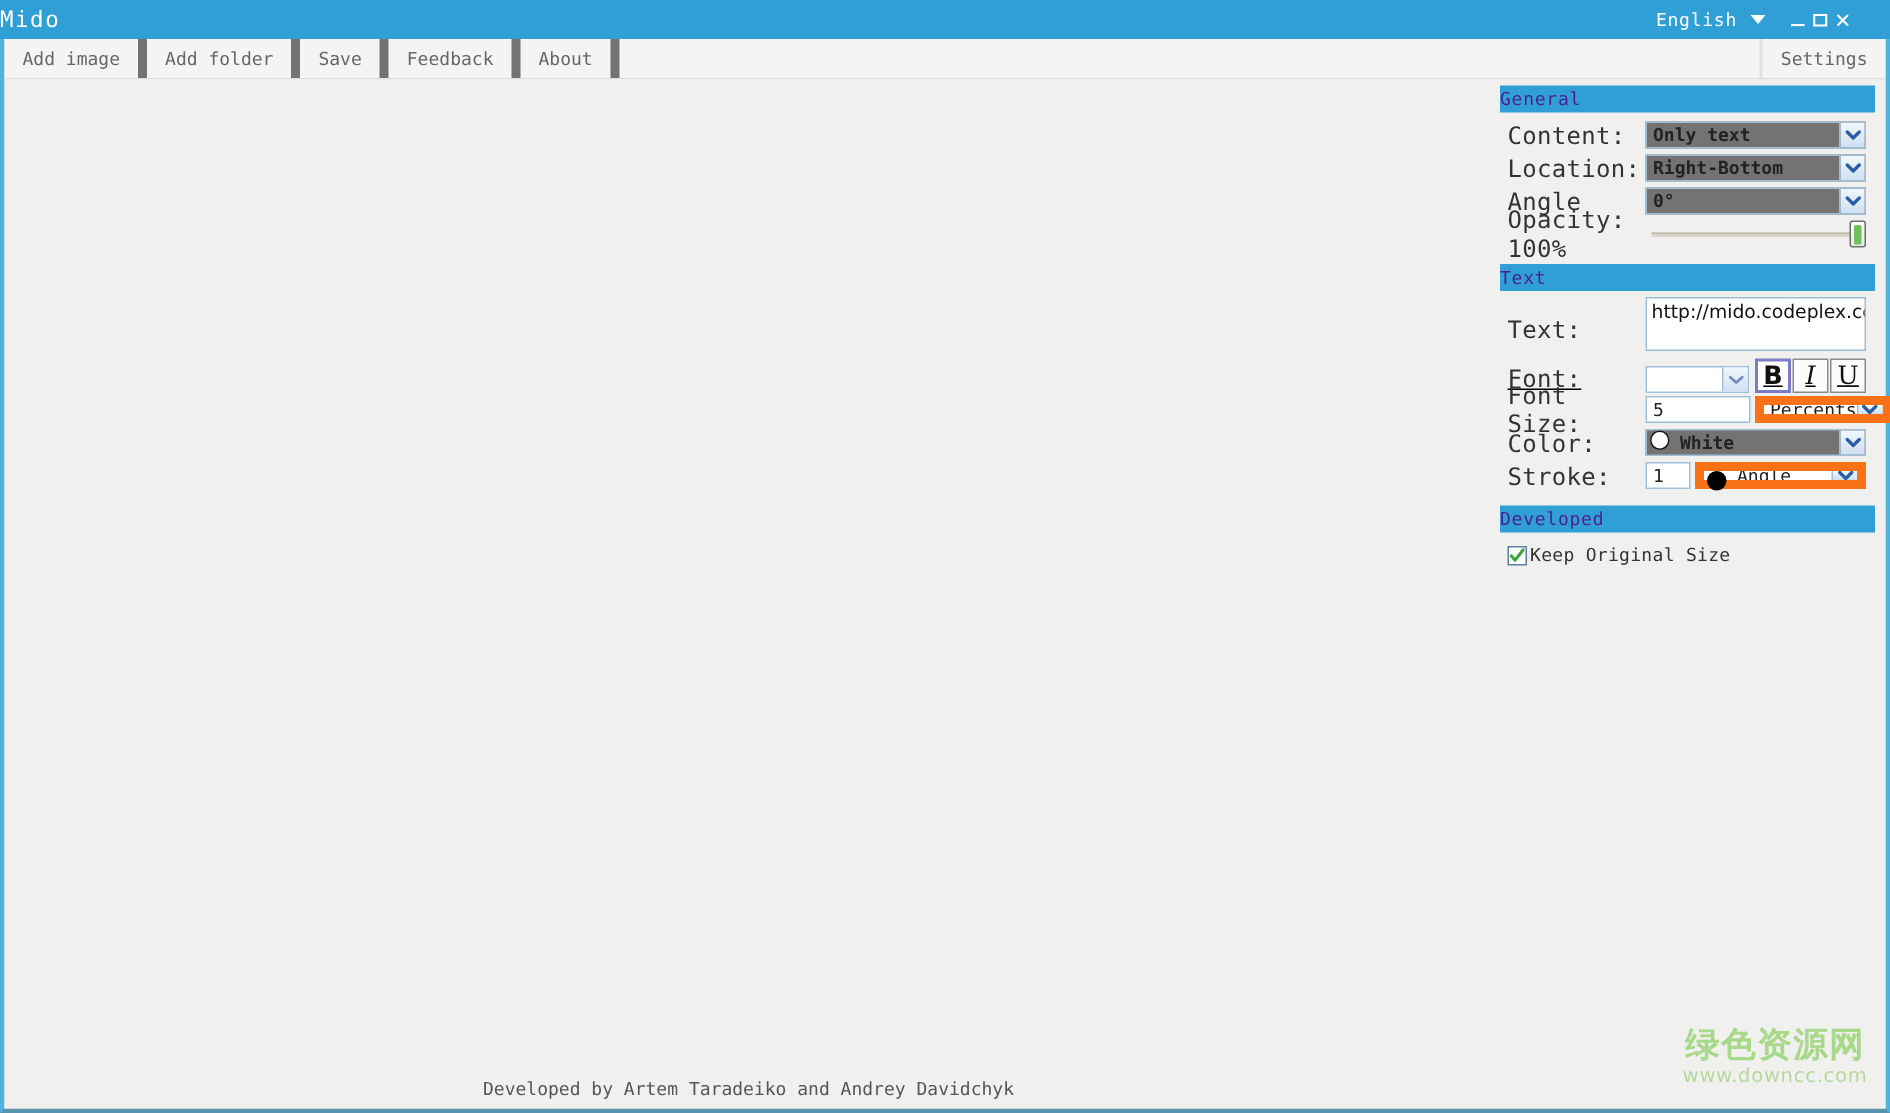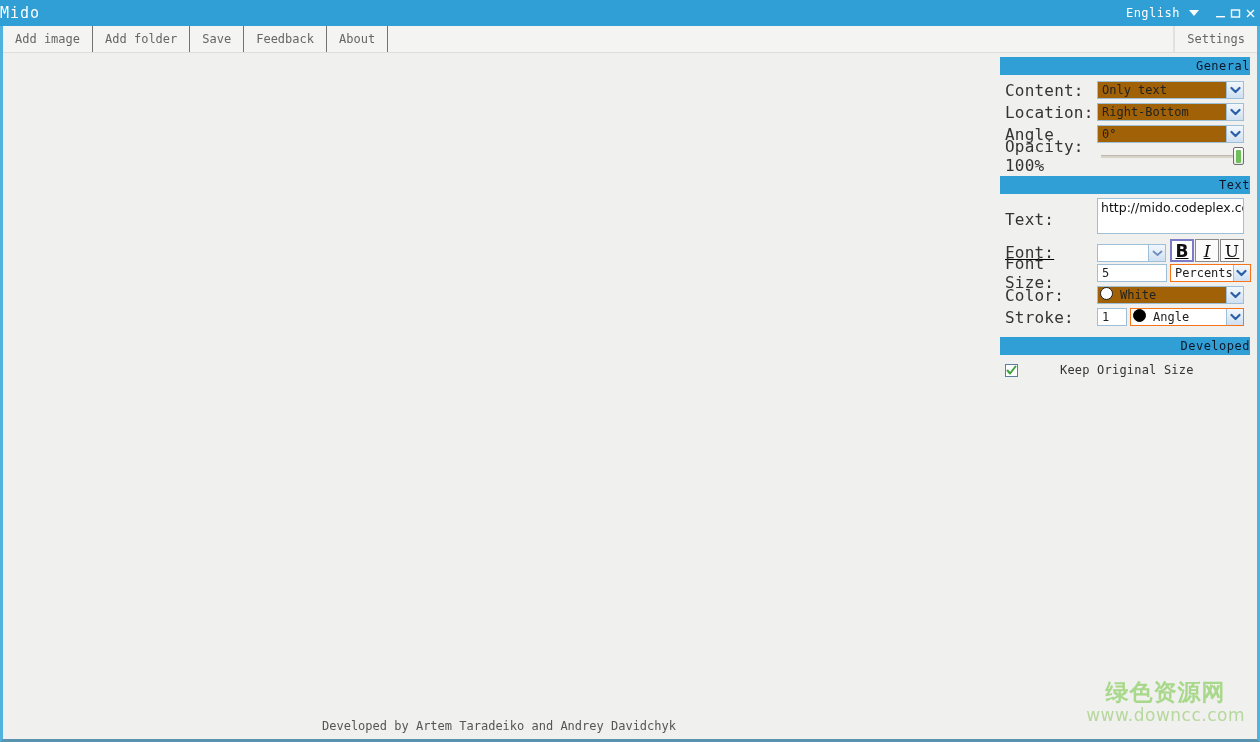--- a/index.html
+++ b/index.html
@@ -23,21 +23,21 @@
     position: absolute; top: 0; left: -3px; right: -3px; height: 26px;
     background: #2f9fd5;
     display: flex; align-items: center;
   }
   .title-text {
     color: #ffffff; font-size: 15px; 
     letter-spacing: 1px;
   }
   .titlebar-right {
     margin-left: auto; display: flex; align-items: center;
-    color: #ffffff; font-size: 12px; padding-right: 2px;
+    color: #ffffff; font-size: 12px; padding-right: 24px;
   }
   .lang-label { margin-right: 9px; letter-spacing: .5px; }
   .lang-caret {
     width: 0; height: 0;
     border-left: 5px solid transparent; border-right: 5px solid transparent;
     border-top: 6px solid #ffffff;
     margin-right: 14px; cursor: pointer;
   }
   .wbtn {
     width: 15px; height: 20px; color: #ffffff; font-size: 12px;
@@ -49,21 +49,21 @@
   
   .menubar {
     position: absolute; top: 26px; left: 0; right: 0; height: 27px;
     background: #f4f4f2;
     border-bottom: 1px solid #dedede;
     display: flex; align-items: stretch;
   }
   .menu-item {
     display: flex; align-items: center; padding: 0 12px;
     font-size: 12px; color: #666666;
-    border-right: 1px solid #737373;
+    border-right: 6px solid #737373;
     cursor: pointer; white-space: nowrap;
   }
   .menu-spacer { flex: 1; border-right: 1px solid #e2e2e2; }
   .menu-item.right { border-right: none; border-left: 1px solid #e2e2e2; }
 
   
   .canvas {
     position: absolute; top: 53px; left: 0; right: 0; bottom: 0;
     background: #f0f0ee;
   }
@@ -76,49 +76,49 @@
     position: absolute; right: 12px; bottom: 14px;
     text-align: center; pointer-events: none;
   }
   .wm-cn {
     font-family: "DejaVu Sans", sans-serif;
     font-size: 23px; font-weight: bold; color: #a8d88a;
     letter-spacing: 1px; line-height: 1.1;
   }
   .wm-en {
     font-family: "DejaVu Sans", sans-serif;
-    font-size: 17px; color: #b6d89c; letter-spacing: .5px;
+    font-size: 13px; color: #b6d89c; letter-spacing: .5px;
   }
 
   
   .sidepanel {
     position: absolute; top: 57px; right: 7px; width: 250px;
   }
   .panel-header {
-    background: #2f9fd5; color: #0f172a; font-size: 12px;
-    text-align: right; height: 18px; line-height: 18px;
+    background: #2f9fd5; color: #4c1d95; font-size: 12px;
+    text-align: left; height: 18px; line-height: 18px;
     letter-spacing: .5px;
   }
   .panel-body { padding: 4px 0 2px 0; }
 
   .row {
     display: flex; align-items: center;
     height: 22px; margin-bottom: 0px; padding: 0 6px 0 5px;
   }
   .row-tall { height: 40px; align-items: flex-start; }
   .lbl {
     font-size: 16px; color: #333333; width: 92px; flex: none;
     letter-spacing: .2px;
   }
   .lbl-tall { padding-top: 12px; }
 
   
   .ctl {
     flex: 1; height: 18px; display: flex; align-items: stretch;
-    border: 1px solid #9ebfd8; background: #a16207;
+    border: 1px solid #9ebfd8; background: #737373; font-weight: bold;
   }
   .ctl-val {
     flex: 1; font-size: 12px; color: #222222;
     display: flex; align-items: center; padding-left: 4px;
     overflow: hidden; white-space: nowrap;
   }
   .caret-btn {
     width: 17px; flex: none;
     background: linear-gradient(#f2f7fc, #cfe0f2);
     border-left: 1px solid #9ebfd8;
@@ -178,41 +178,41 @@
   
   .size-input {
     width: 70px; flex: none; height: 18px;
     border: 1px solid #9ebfd8; background: #ffffff;
     font-size: 12px; color: #222222;
     display: flex; align-items: center; padding-left: 4px;
     margin-right: 3px;
   }
   .units-ctl {
     flex: 1; height: 18px; display: flex; align-items: stretch;
-    border: 1px solid #f97316; background: #ffffff;
+    border: 6px solid #f97316; background: #ffffff;
   }
 
   
   .swatch {
     width: 13px; height: 13px; border-radius: 50%;
     border: 1.5px solid #1a1a1a; flex: none;
     margin: 0 3px 0 2px;
   }
   .swatch.white { background: #ffffff; }
   .swatch.black { background: #000000; border-color: #000000; }
   .stroke-input {
     width: 30px; flex: none; height: 18px;
     border: 1px solid #9ebfd8; background: #ffffff;
     font-size: 12px; color: #222222;
     display: flex; align-items: center; padding-left: 4px;
     margin-right: 3px;
   }
 
   
-  .check-row { display: flex; align-items: center; padding: 4px 6px 0 5px; gap: 40px; }
+  .check-row { display: flex; align-items: center; padding: 4px 6px 0 5px; }
   .checkbox {
     width: 13px; height: 13px; flex: none;
     border: 1px solid #5a7fa0; background: #ffffff;
     display: flex; align-items: center; justify-content: center;
     margin-right: 2px; cursor: pointer;
   }
   .checkbox svg { display: block; }
   .check-lbl { font-size: 12px; color: #333333; letter-spacing: .2px; }
 
   .gap-sm { height: 7px; }

